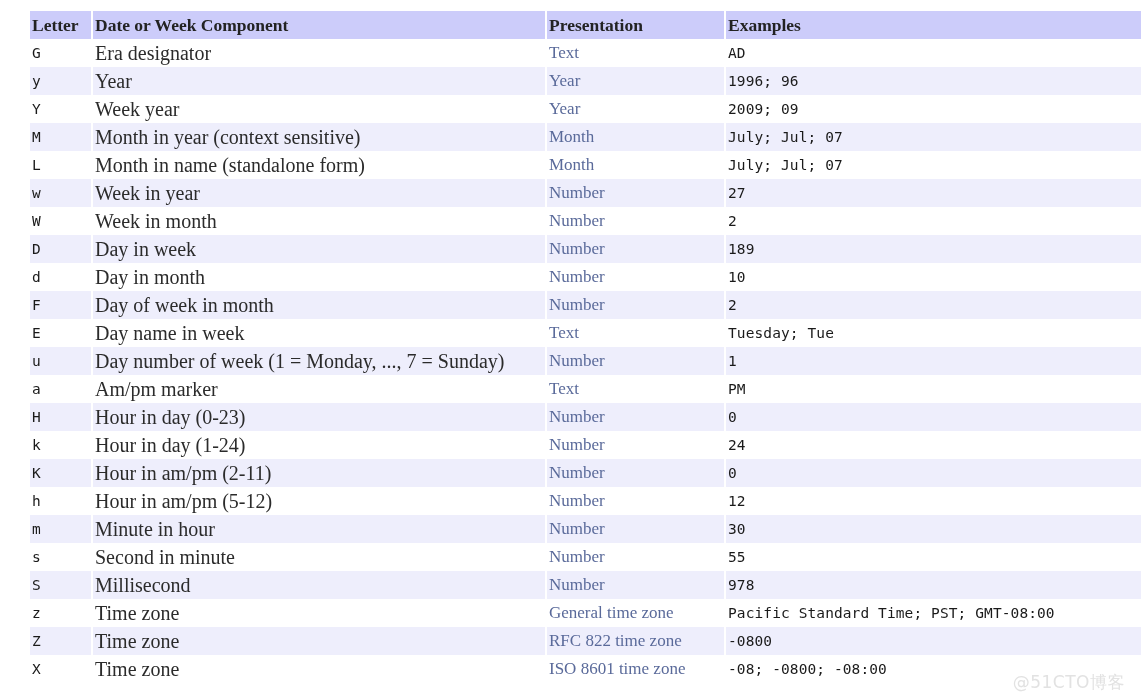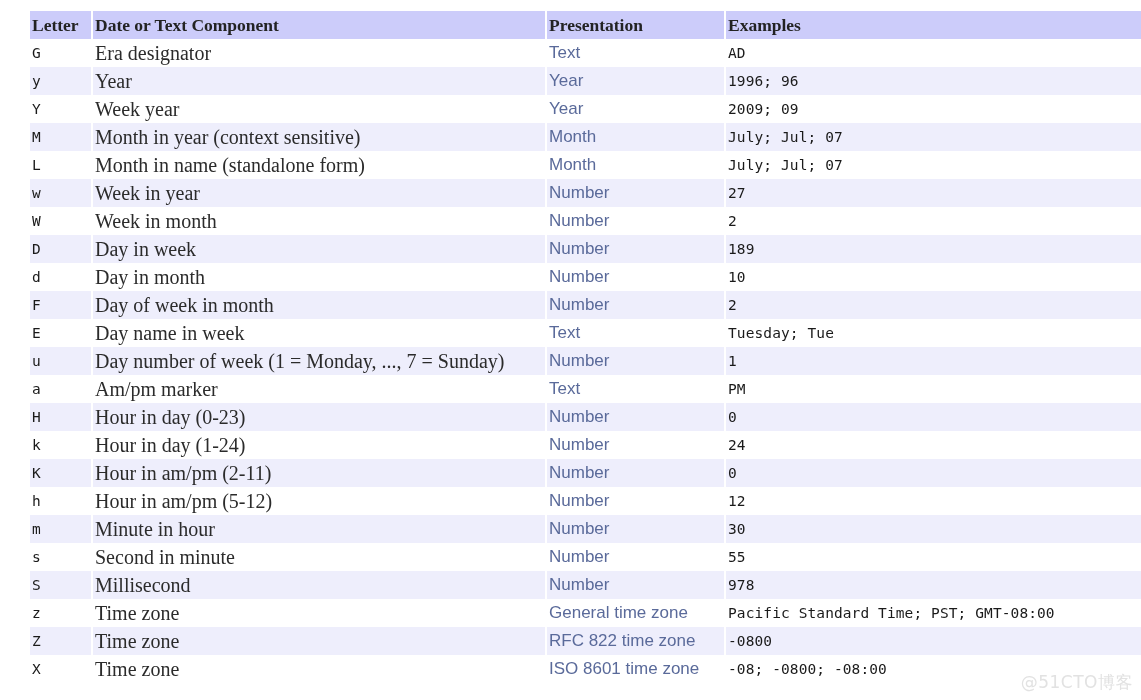--- a/index.html
+++ b/index.html
@@ -76,36 +76,36 @@
     color: #1a1a1a;
   }
   
   td.cell-component {
     font-family: "Liberation Serif", "DejaVu Serif", serif;
     font-size: 20px;
     color: #2b2b2b;
   }
   
   td.cell-presentation {
-    font-family: Liberation Sans, sans-serif;
+    font-family: Liberation Serif, serif;
     font-size: 17px;
     color: #5a6a9a;
   }
   
   td.cell-examples {
     font-family: "DejaVu Sans Mono", "Liberation Mono", monospace;
     font-size: 14.5px;
     color: #1a1a1a;
     letter-spacing: 0.1px;
   }
 
   
   #watermark {
     position: absolute;
-    right: 8px;
+    right: 16px;
     bottom: 6px;
     font-family: "DejaVu Sans", "Liberation Sans", sans-serif;
     font-size: 17px;
     color: #e2e2e2;
     letter-spacing: 0.5px;
     user-select: none;
     white-space: nowrap;
   }
 </style>
 </head>
@@ -115,21 +115,21 @@
   <table class="format-table">
     <colgroup>
       <col class="c-letter">
       <col class="c-component">
       <col class="c-presentation">
       <col class="c-examples">
     </colgroup>
     <thead>
       <tr>
         <th>Letter</th>
-        <th>Date or Text Component</th>
+        <th>Date or Week Component</th>
         <th>Presentation</th>
         <th>Examples</th>
       </tr>
     </thead>
     <tbody id="table-body">
         <tr>
           <td class="cell-letter">G</td>
           <td class="cell-component">Era designator</td>
           <td class="cell-presentation">Text</td>
           <td class="cell-examples">AD</td>

